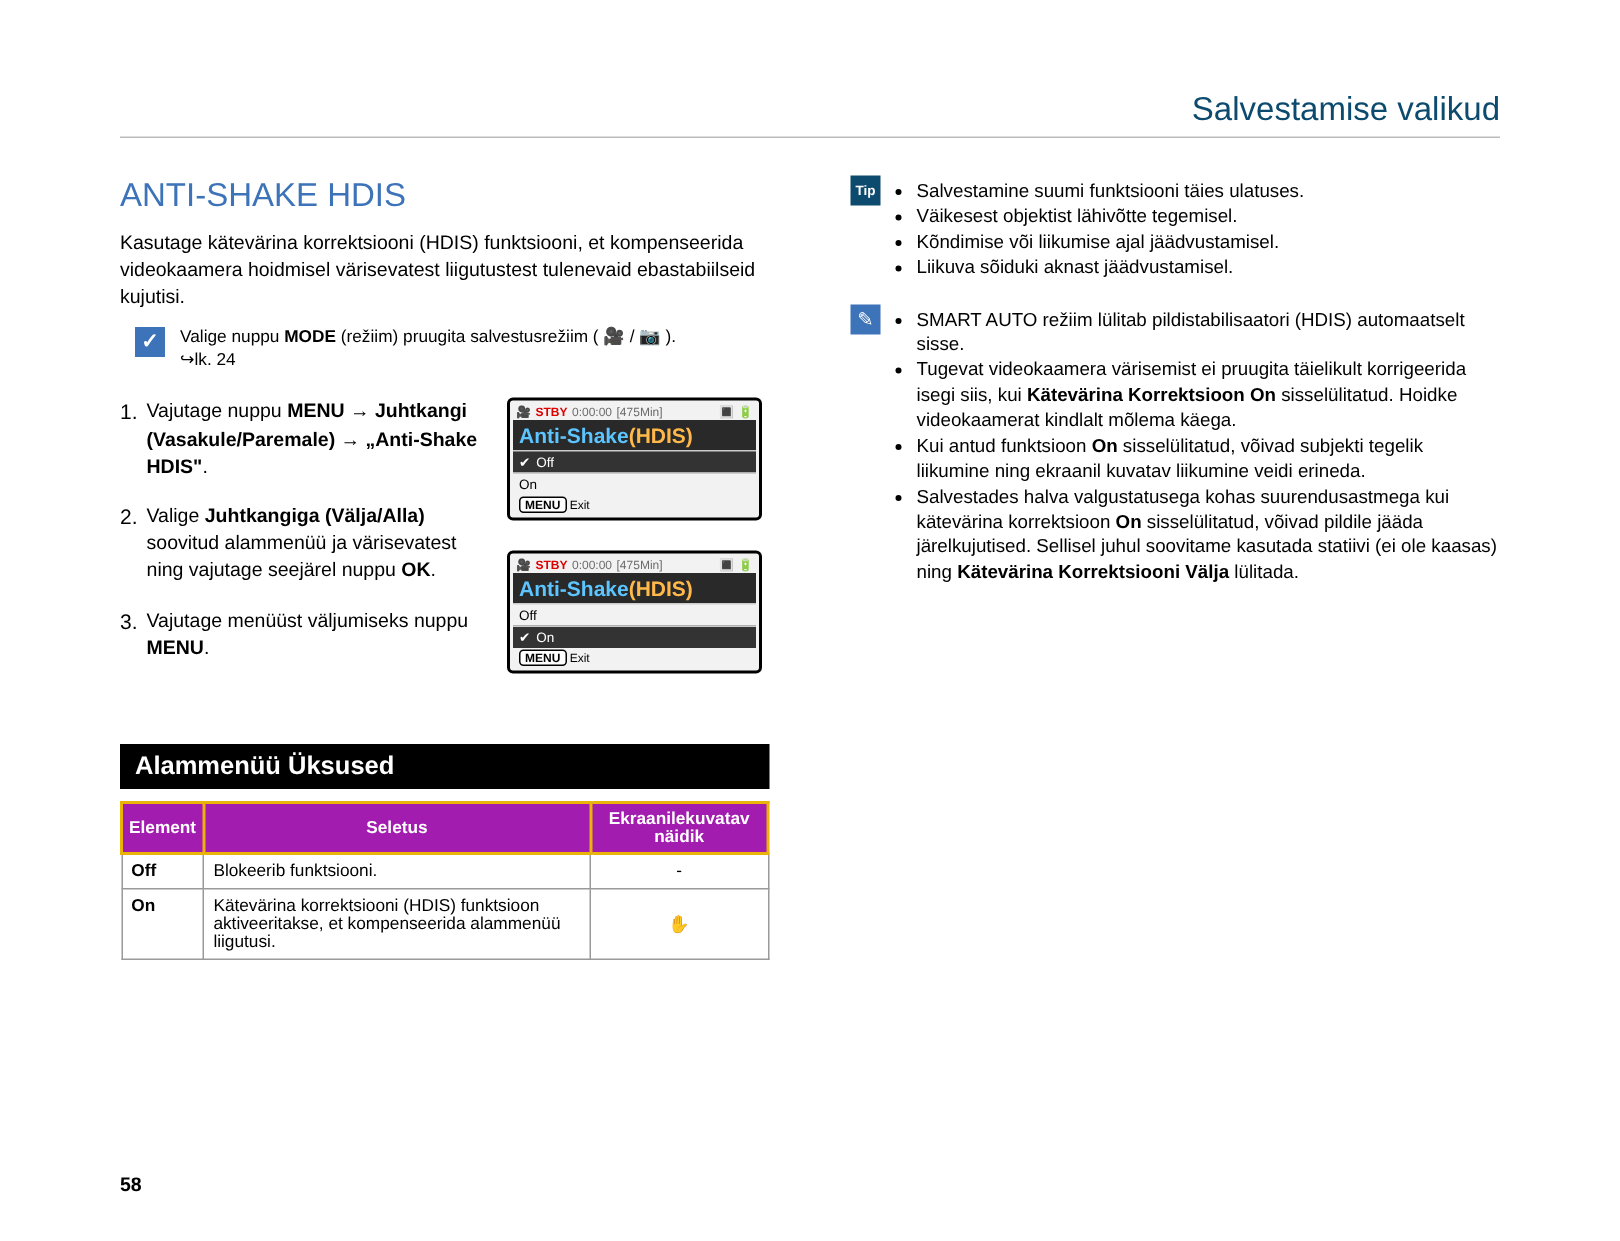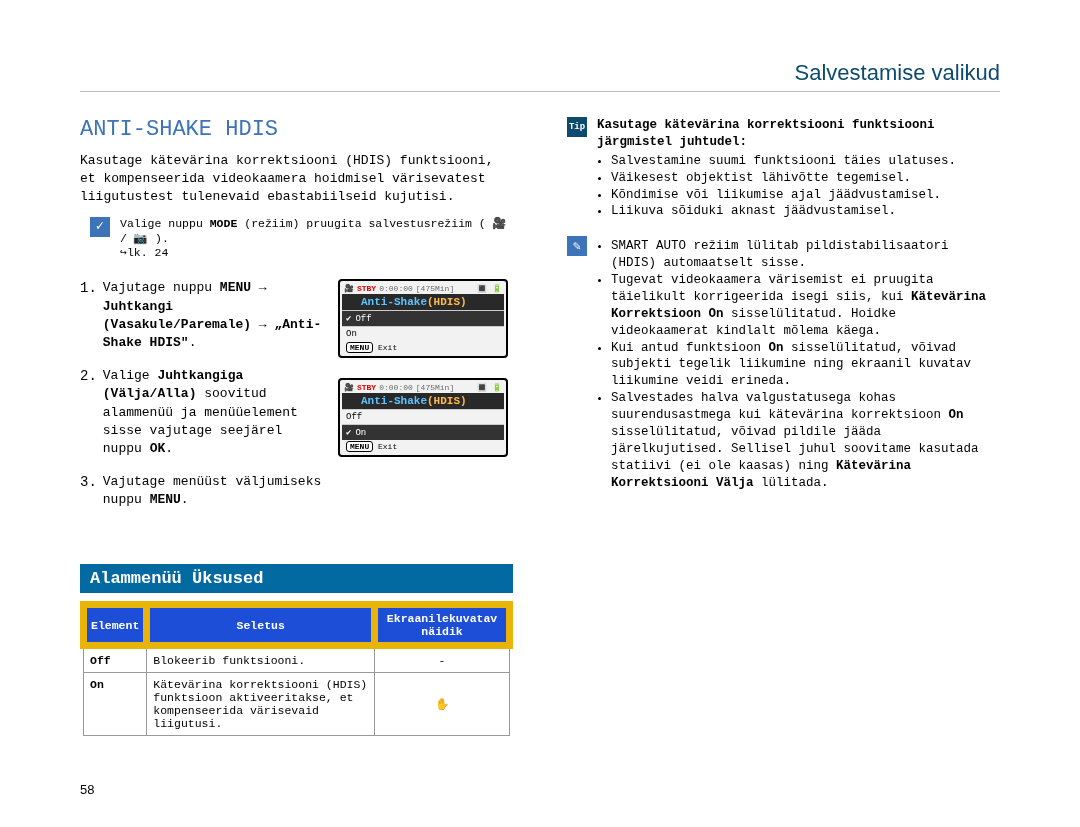--- a/index.html
+++ b/index.html
@@ -21,21 +21,20 @@
       text-align: right;
       color: #0c4a6e;
       font-size: 22px;
       border-bottom: 1px solid #bbb;
       padding-bottom: 5px;
       margin-bottom: 25px;
     }
     .two-col {
       display: flex;
       gap: 54px;
-      font-family: Liberation Mono, monospace;
     }
     .left-col {
       flex: 1;
     }
     .right-col {
       flex: 1;
     }
     .section-title {
       font-size: 22px;
       color: #3d73b8;
@@ -124,22 +123,22 @@
       gap: 3px;
       align-items: center;
       color:#6b6b6b;
       padding: 1px 2px;
       font-size: 8px;
     }
     .panel-top .stby { color: #d00; font-weight: bold; }
     .panel-heading {
       background: #292929;
       color: #fff;
-      padding: 2px 19px;
-      font-size: 11px;
+      padding: 2px 4px;
+      font-size: 14px;
       font-weight: bold;
     }
     .panel-heading .blue { color:#5cc5ff; }
     .panel-heading .or { color:#ffb84a; }
     .panel-row {
       padding: 2px 4px;
       font-size: 9px;
       border-top: 1px solid #ccc;
       display:flex;
       align-items:center;
@@ -147,51 +146,51 @@
     }
     .panel-row.sel { background: #333; color: #fff; }
     .panel-row.sel .chk { color: #fff; }
     .panel-footer {
       padding: 2px 4px;
       font-size: 8px;
     }
     .panel-footer .pill { background:#fff; border:1px solid #000; border-radius:3px; padding:0 3px; font-weight:bold; }
 
     .submenu-title {
-      background: #0369a1;
+      background: #000000;
       color: #fff;
       font-size: 17px;
       font-weight: bold;
       padding: 5px 10px;
       margin-top: 40px;
       margin-bottom: 8px;
     }
     table.submenu {
       border-collapse: collapse;
       width: 100%;
       font-size: 11.5px;
     }
     table.submenu th {
-      background: #1d4ed8;
-      color: #fff;
-      border: 7px solid #eab308;
+      background: #a21caf;
+      color: #fff;
+      border: 2px solid #eab308;
       padding: 4px;
       font-weight: bold;
     }
     table.submenu td {
       border: 1px solid #999;
       padding: 5px 6px;
       vertical-align: top;
     }
     table.submenu td.center { text-align: center; vertical-align: middle; }
     .page-num {
       position: absolute;
       bottom: 30px;
       left: 80px;
-      font-weight: normal;
+      font-weight: bold;
     }
     .bul-list {
       margin: 2px 0 0 0;
       padding: 0 0 0 14px;
       list-style: disc;
       font-size: 12.5px;
       line-height: 1.35;
     }
     .right-note {
       display: flex;
@@ -227,21 +226,21 @@
         <div class="steps-text">
           <div class="step-item">
             <span class="step-num">1.</span>
             <span>
               <span>Vajutage nuppu </span><strong>MENU</strong><span> → </span><strong>Juhtkangi (Vasakule/Paremale)</strong><span> → </span><strong>„Anti-Shake HDIS"</strong><span>.</span>
             </span>
           </div>
           <div class="step-item">
             <span class="step-num">2.</span>
             <span>
-              <span>Valige </span><strong>Juhtkangiga (Välja/Alla)</strong><span> soovitud alammenüü ja menüüelement sisse vajutage seejärel nuppu </span><strong>OK</strong><span>.</span>
+              <span>Valige </span><strong>Juhtkangiga (Välja/Alla)</strong><span> soovitud alammenüü ja värisevatest ning vajutage seejärel nuppu </span><strong>OK</strong><span>.</span>
             </span>
           </div>
           <div class="step-item">
             <span class="step-num">3.</span>
             <span>
               <span>Vajutage menüüst väljumiseks nuppu </span><strong>MENU</strong><span>.</span>
             </span>
           </div>
         </div>
 
@@ -294,32 +293,31 @@
           <th>Seletus</th>
           <th>Ekraanilekuvatav näidik</th>
         </tr>
         <tr>
           <td><strong>Off</strong></td>
           <td>Blokeerib funktsiooni.</td>
           <td class="center">-</td>
         </tr>
         <tr>
           <td><strong>On</strong></td>
-          <td>Kätevärina korrektsiooni (HDIS) funktsioon aktiveeritakse, et kompenseerida värisevaid liigutusi.</td>
+          <td>Kätevärina korrektsiooni (HDIS) funktsioon aktiveeritakse, et kompenseerida alammenüü liigutusi.</td>
           <td class="center">✋</td>
         </tr>
       </tbody>
         </table>
     </div>
 
     <div class="right-col">
       <div class="right-note">
         <div class="icon-box tip-icon">Tip</div>
         <div class="right-note-content">
-          <strong>Kasutage kätevärina korrektsiooni funktsiooni järgmistel juhtudel:</strong>
           <ul class="bul-list">
             <li>Salvestamine suumi funktsiooni täies ulatuses.</li>
             <li>Väikesest objektist lähivõtte tegemisel.</li>
             <li>Kõndimise või liikumise ajal jäädvustamisel.</li>
             <li>Liikuva sõiduki aknast jäädvustamisel.</li>
           </ul>
         </div>
       </div>
 
       <div class="right-note">

